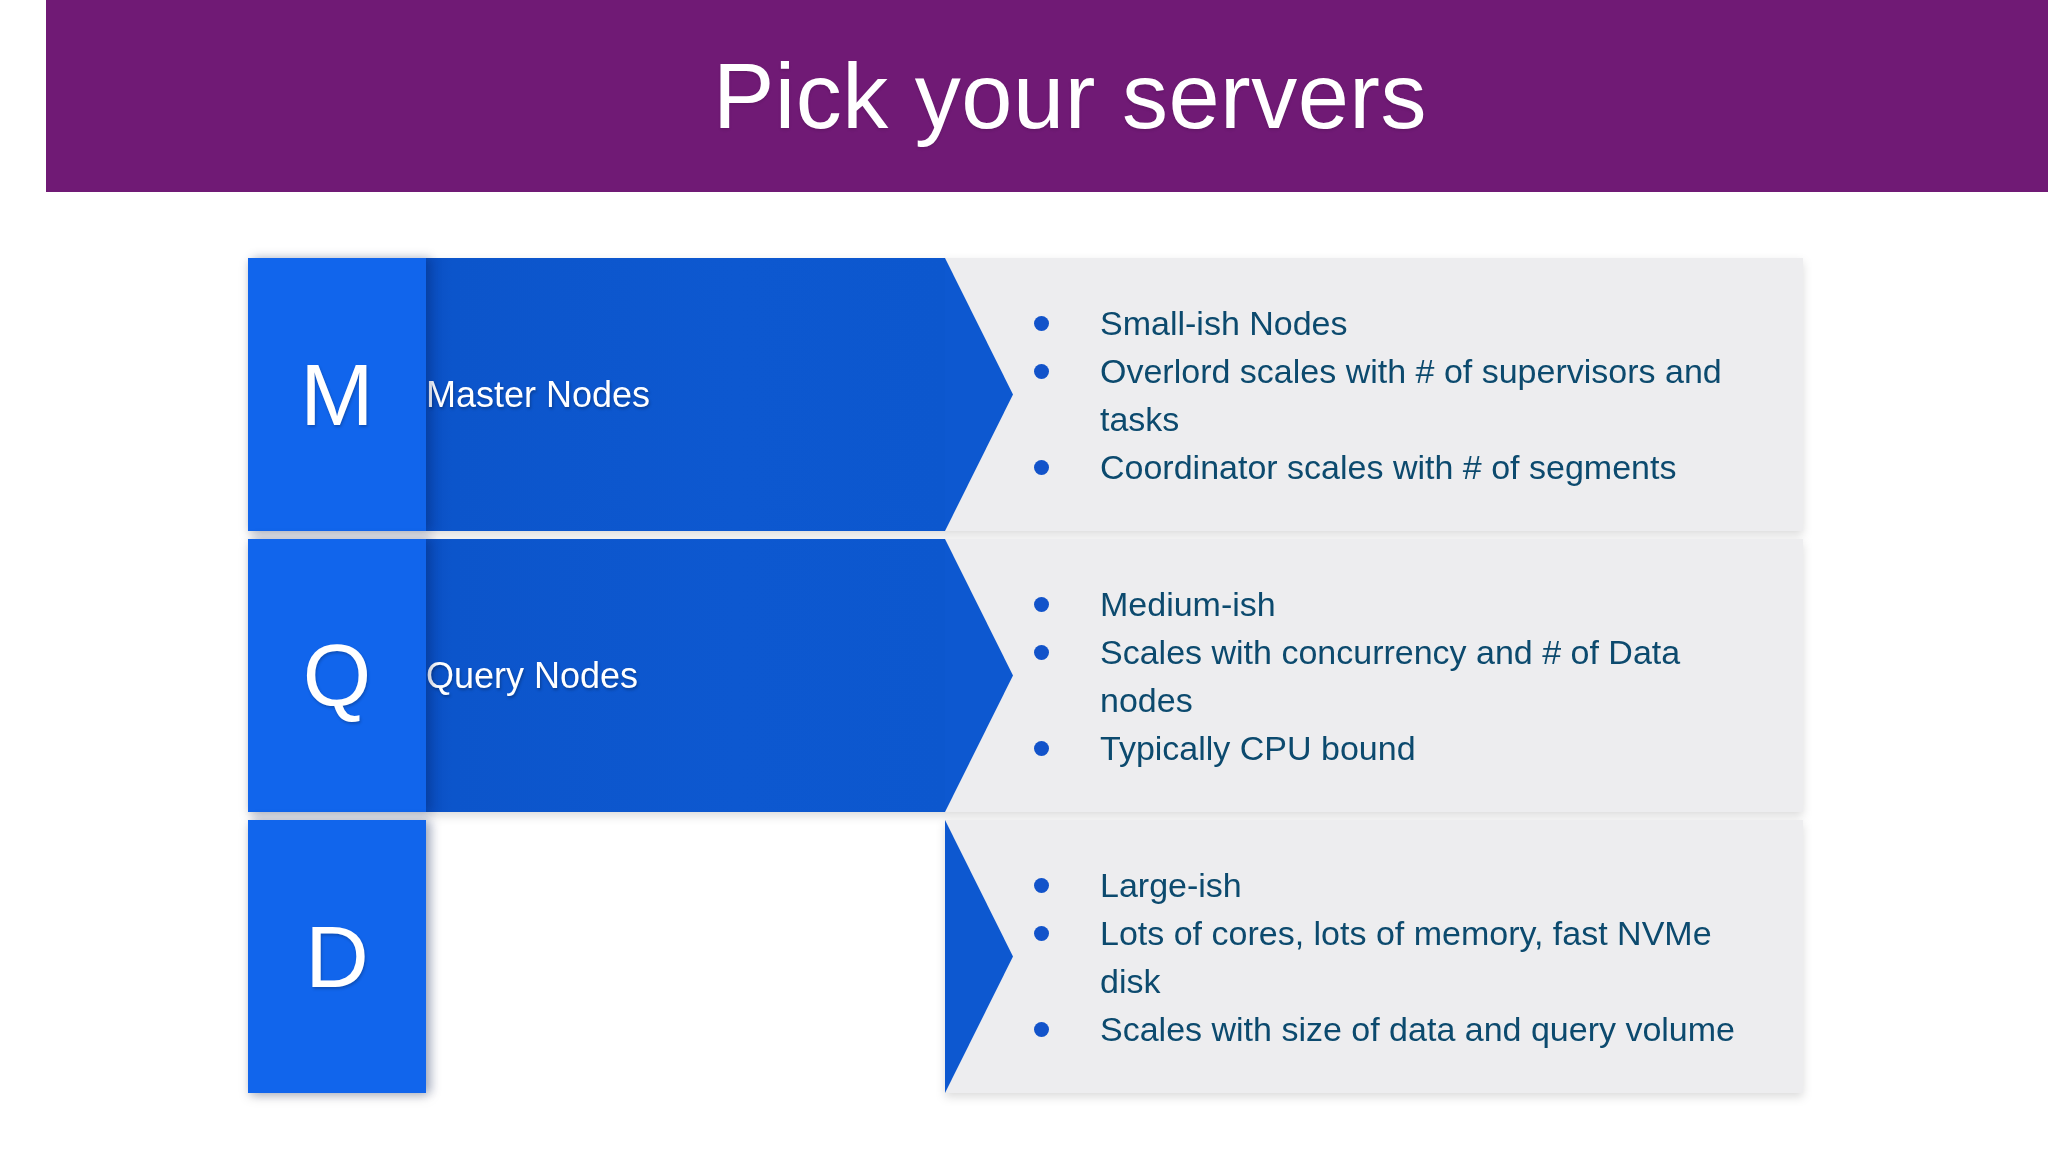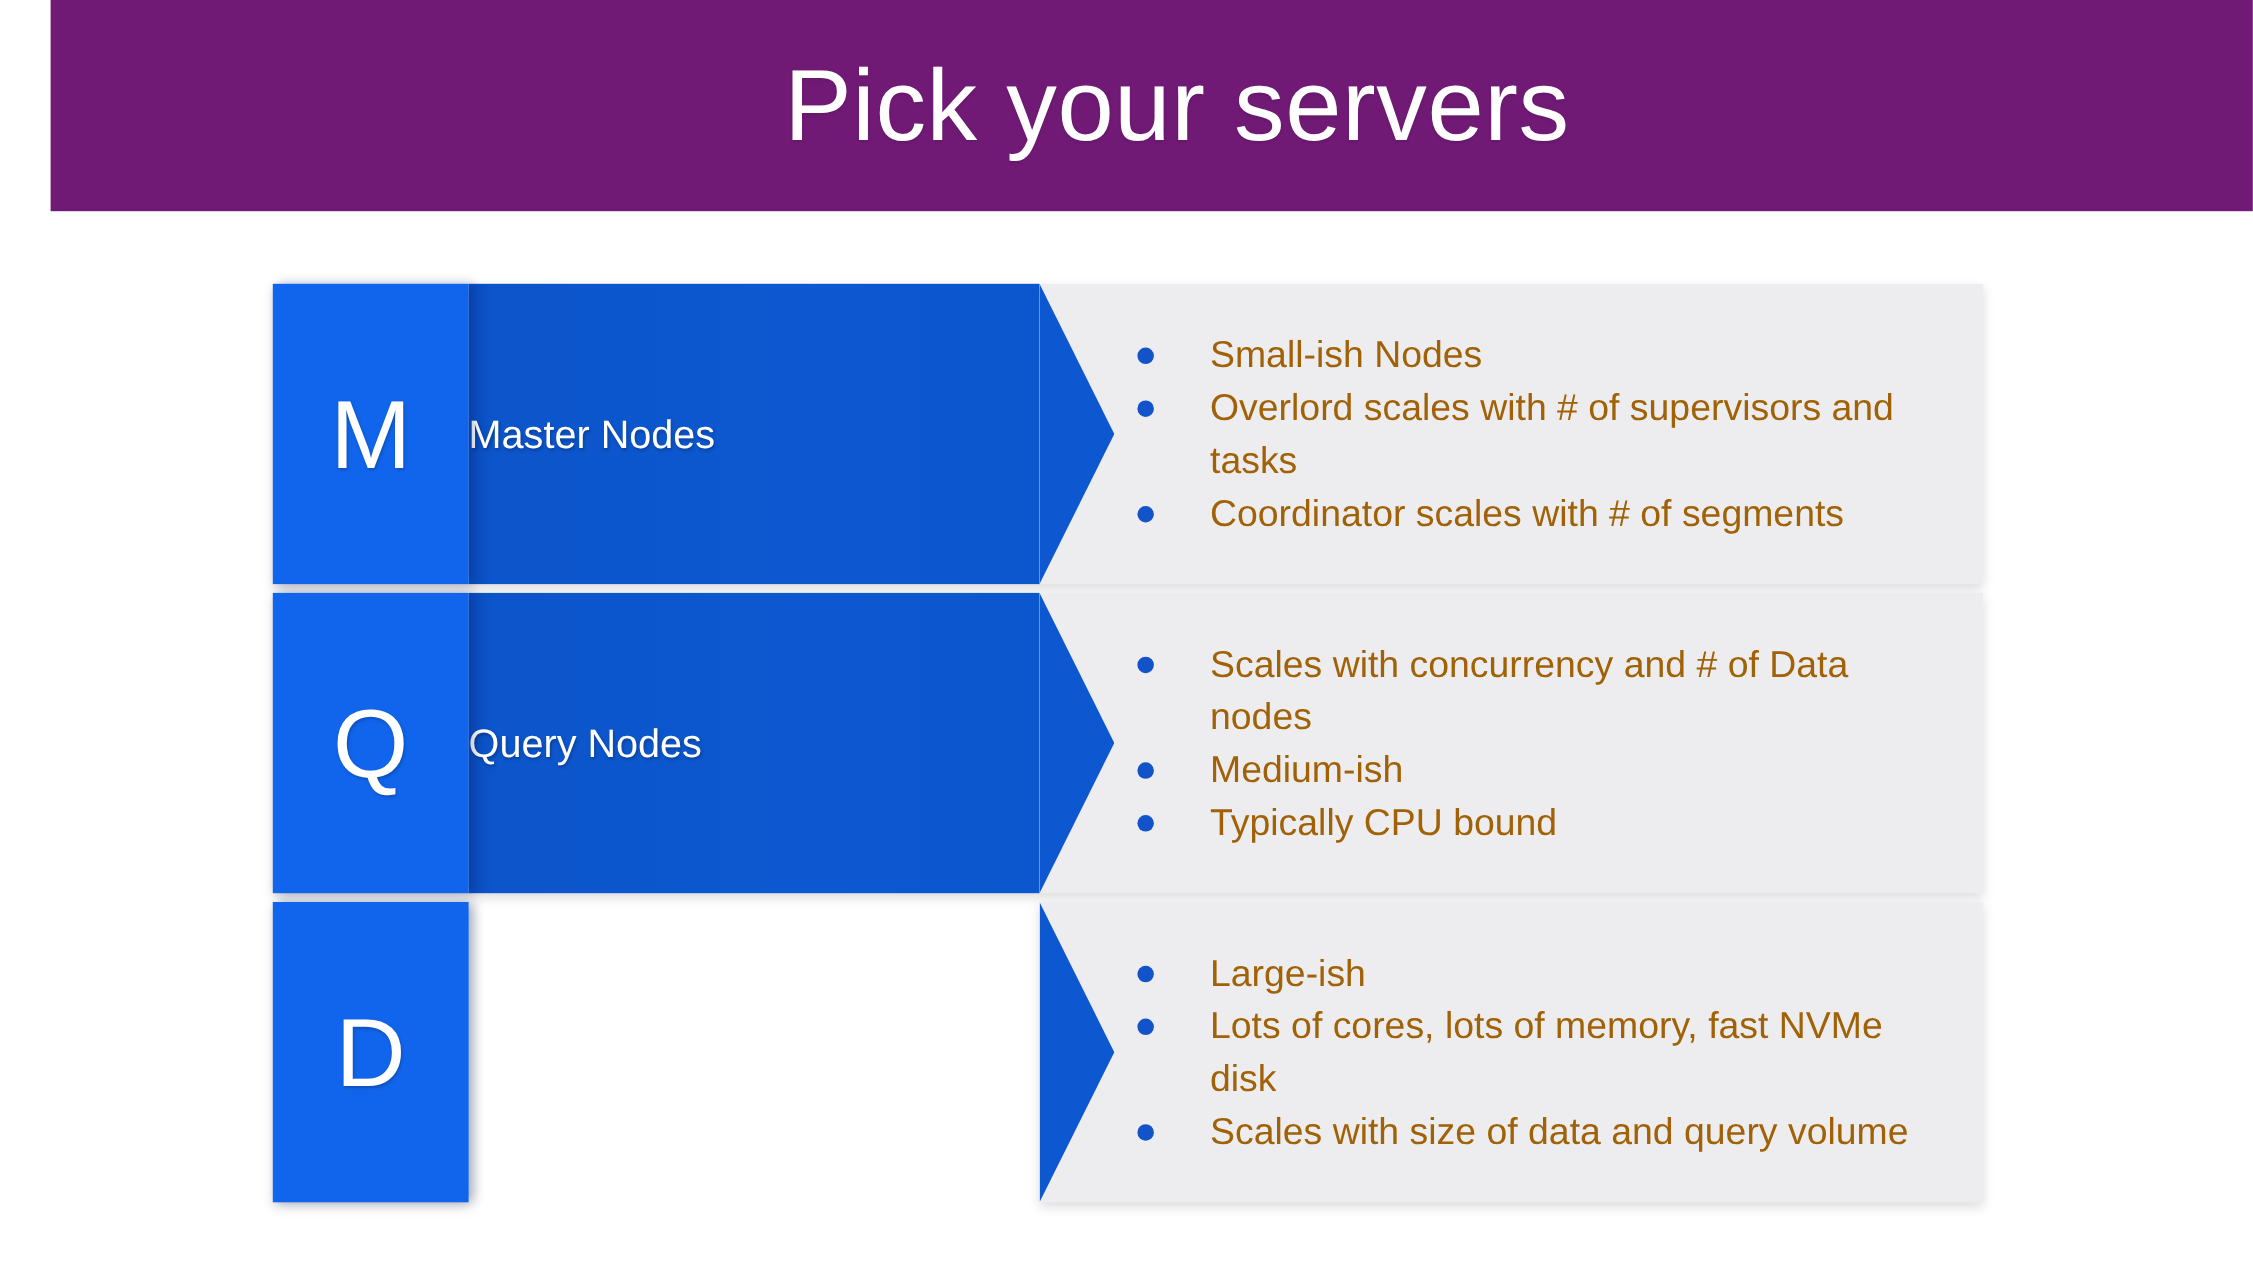--- a/index.html
+++ b/index.html
@@ -52,21 +52,21 @@
     clip-path:polygon(0 0,100% 50%,0 100%);
   }
   .panel{
     position:absolute;left:697px;top:0;width:858px;height:100%;
     background:#EDEDEF;z-index:1;
     display:flex;flex-direction:column;justify-content:center;
   }
   .bullets{list-style:none;margin:0;padding:0;}
   .bullet{
     position:relative;padding-left:155px;padding-right:40px;
-    font-size:34px;line-height:48px;color:#a16207;
+    font-size:34px;line-height:48px;color:#0c4a6e;
     white-space:pre-line;
   }
   .dot{
     position:absolute;left:89px;top:17px;width:15px;height:15px;
     border-radius:50%;background:#1253CA;
   }
 </style>
 </head>
 <body>
 
@@ -92,23 +92,23 @@
   </div>
 </div>
 
 <div class="row row-2">
   <div class="arrow-body">
     <div class="row-label">Query Nodes</div>
   </div>
   <div class="arrow-tip"></div>
   <div class="panel">
     <ul class="bullets">
+      <li class="bullet"><span class="dot"></span><span>Medium-ish</span></li>
       <li class="bullet"><span class="dot"></span><span>Scales with concurrency and # of Data
 nodes</span></li>
-      <li class="bullet"><span class="dot"></span><span>Medium-ish</span></li>
       <li class="bullet"><span class="dot"></span><span>Typically CPU bound</span></li>
     </ul>
   </div>
   <div class="badge">
     <div class="badge-letter">Q</div>
   </div>
 </div>
 
 <div class="row row-3">
   <div class="arrow-tip"></div>

